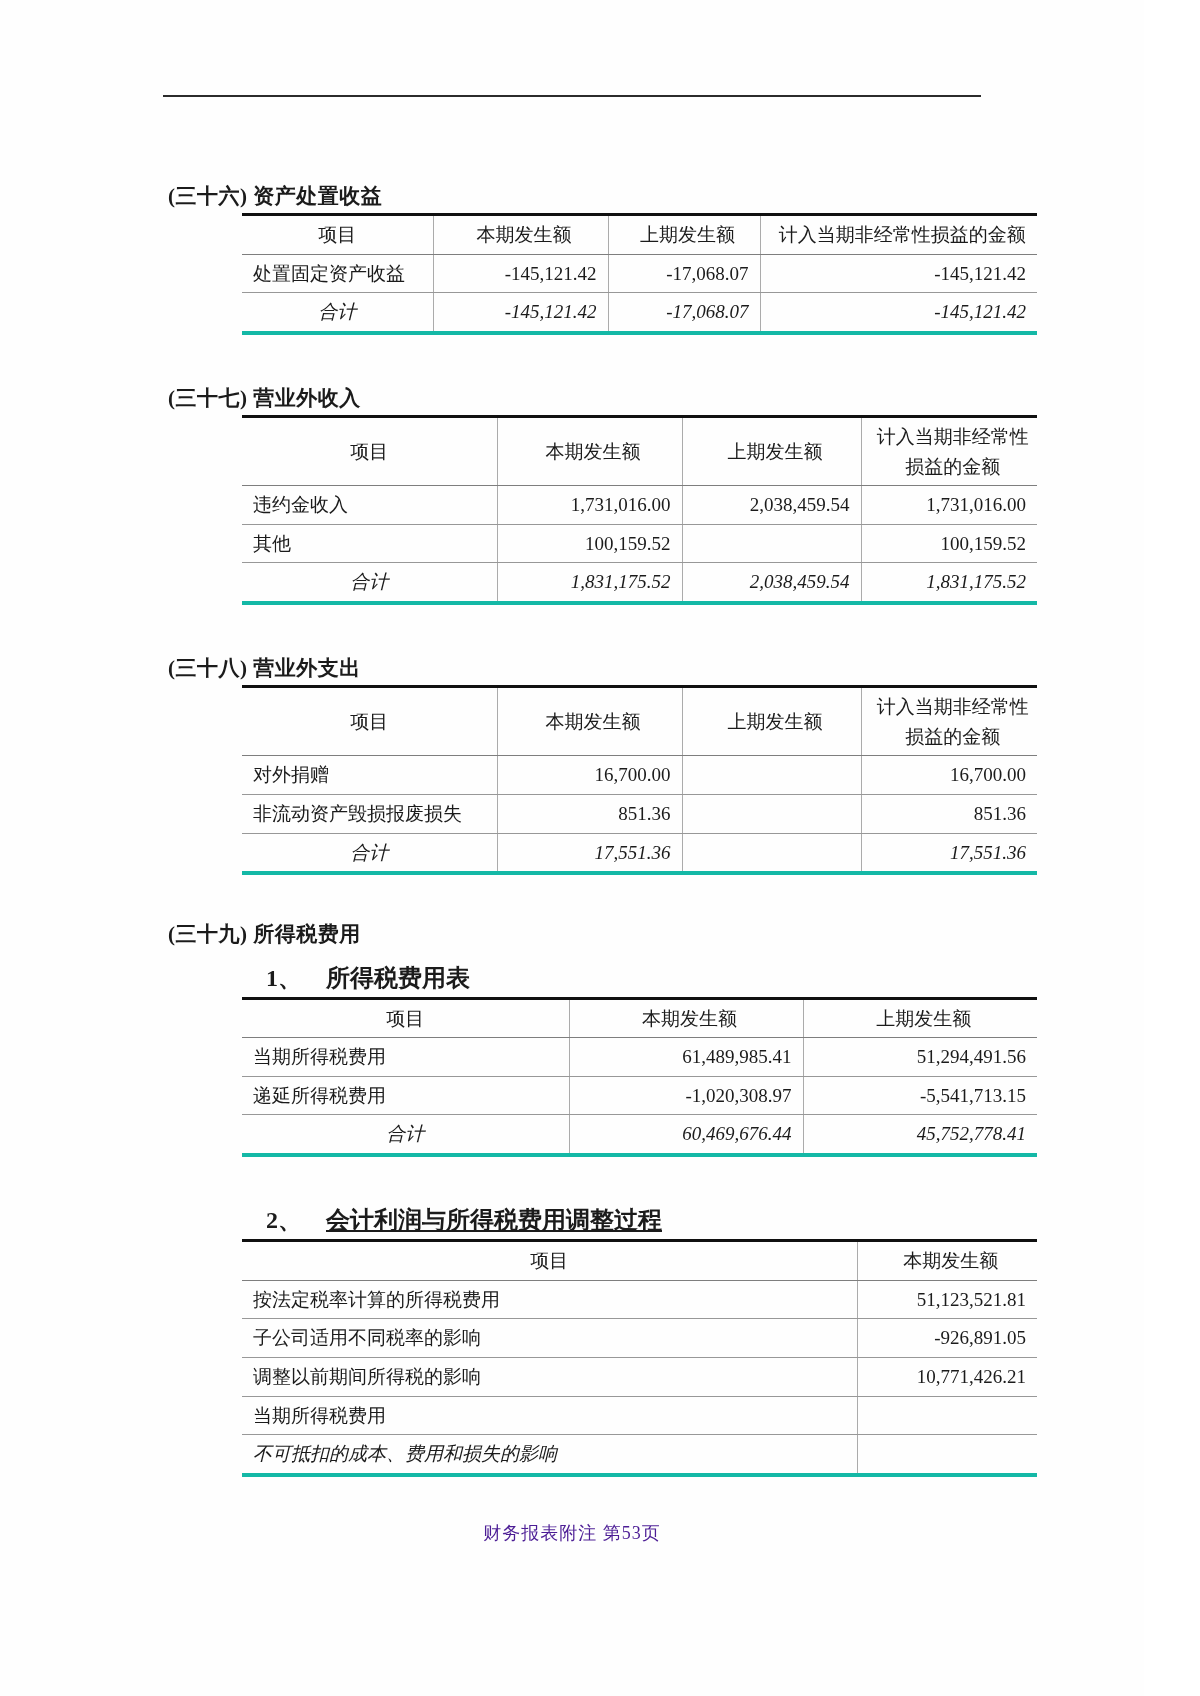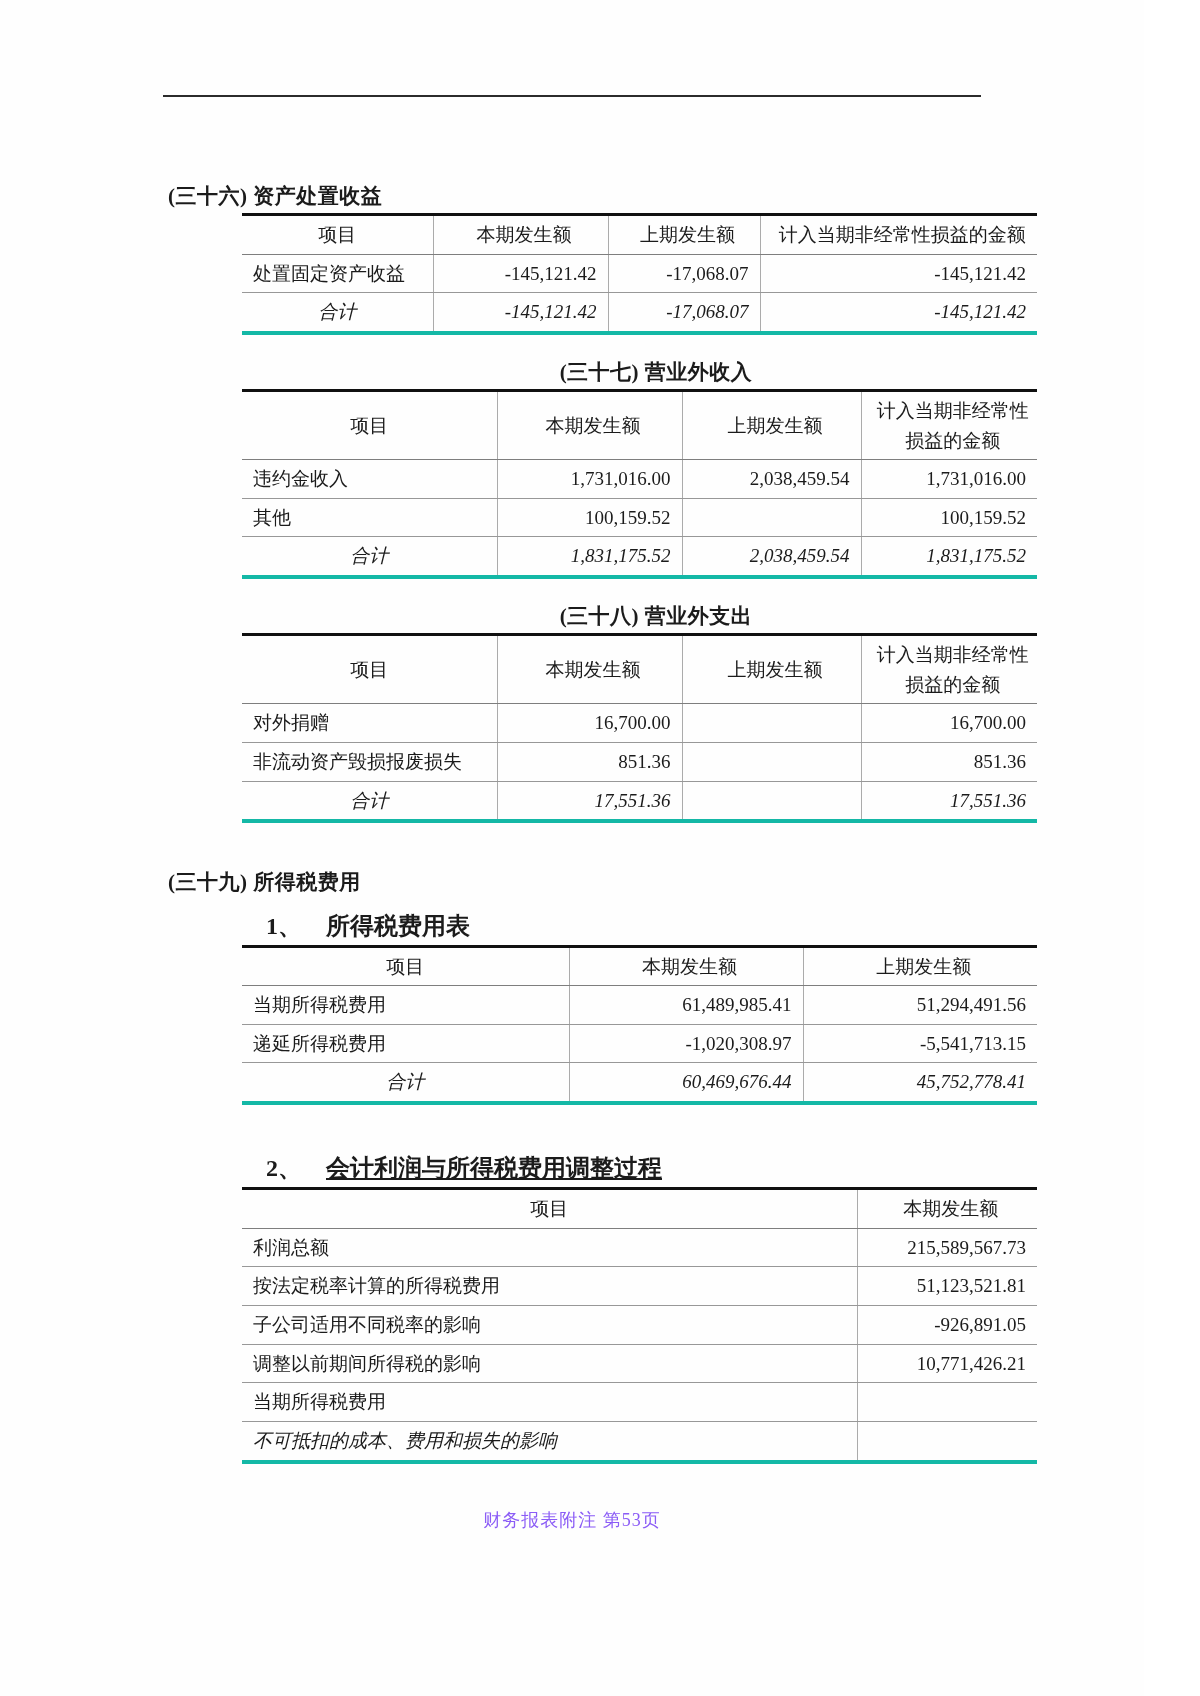--- a/index.html
+++ b/index.html
@@ -11,21 +11,21 @@
   }
   .page { position:relative; width:1144px; height:1696px; background:#fefefe; overflow:hidden; }
 
   .top-rule { margin:95px 163px 0 163px; height:0; border-top:2px solid #2b2b2b; }
 
   h2.sec {
     margin:86px 0 0 168px;
     font-size:21px; font-weight:bold; line-height:1.3;
     letter-spacing:0.5px;
   }
-  h2.sec.mid { margin-top:24px;text-align:center; }
+  h2.sec.mid { margin-top:50px; }
   h2.sec.s39 { margin-top:46px; }
 
   .subhead {
     margin:14px 0 0 266px;
     font-size:24px; font-weight:bold; line-height:1.3;
   }
   .subhead.second { margin-top:48px;text-decoration:underline; }
   .subhead .no { display:inline-block; min-width:60px; }
 
   table.fin {
@@ -50,21 +50,21 @@
   table.fin tr:last-child td { border-bottom:none;font-style:italic; }
   table.fin th + th, table.fin td + td { border-left:1px solid #ababab;padding-left:13px; }
   td.item { text-align:left; }
   td.num  { text-align:right; }
   td.total{ text-align:center; }
   .hw { display:inline-block; max-width:250px; }
 
   .footer {
     margin-top:44px;
     text-align:center;
-    font-size:18px; color:#8b5cf6;
+    font-size:18px; color:#4c1d95;
     letter-spacing:1px;
   }
 </style>
 </head>
 <body>
 
 <div class="page">
 
   <div class="top-rule"></div>
 
@@ -222,24 +222,20 @@
         <col style="width:180px">
       </colgroup>
     <thead>
       <tr>
         <th>项目</th>
         <th>本期发生额</th>
       </tr>
     </thead>
     <tbody>
       <tr>
-        <td class="item">利润总额</td>
-        <td class="num">215,589,567.73</td>
-      </tr>
-      <tr>
         <td class="item">按法定税率计算的所得税费用</td>
         <td class="num">51,123,521.81</td>
       </tr>
       <tr>
         <td class="item">子公司适用不同税率的影响</td>
         <td class="num">-926,891.05</td>
       </tr>
       <tr>
         <td class="item">调整以前期间所得税的影响</td>
         <td class="num">10,771,426.21</td>

